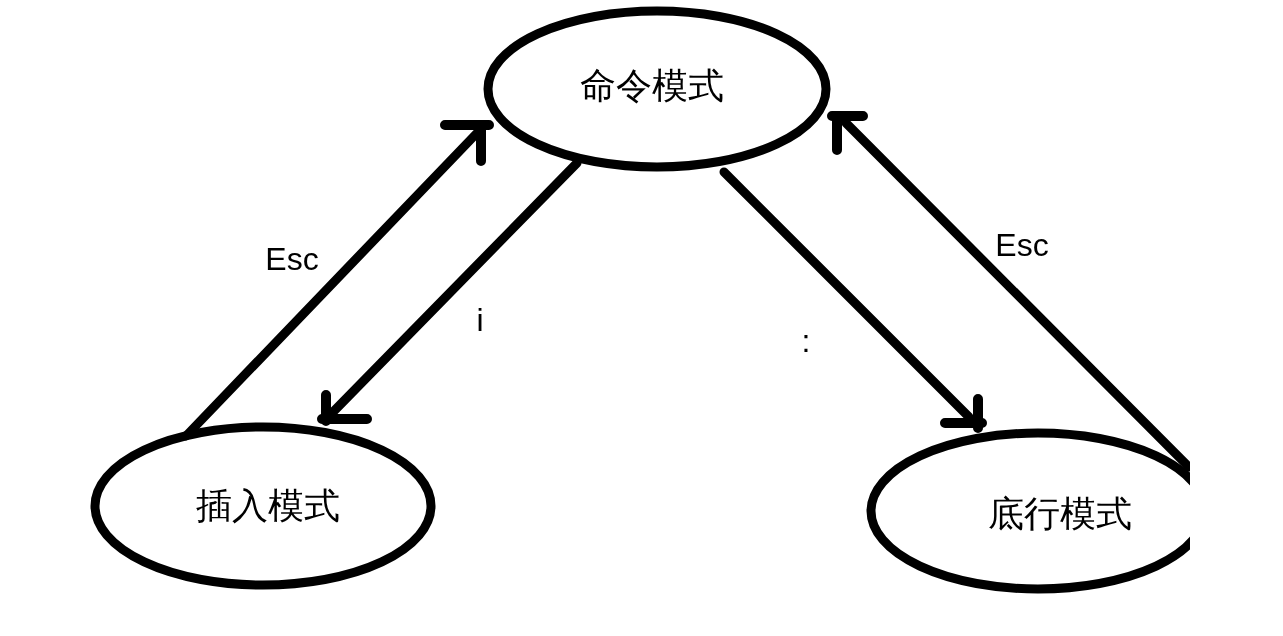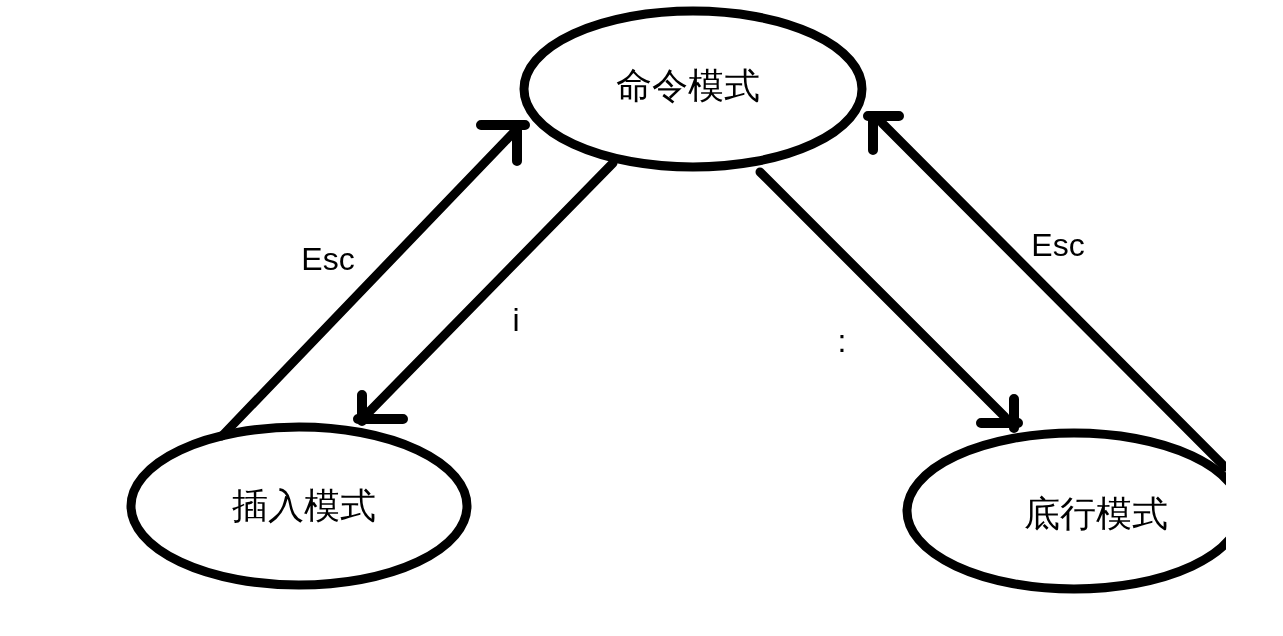--- a/index.html
+++ b/index.html
@@ -7,21 +7,20 @@
     padding: 0;
     background: #ffffff;
   }
   .stage {
     position: relative;
     width: 1190px;
     height: 636px;
     background: #ffffff;
     overflow: hidden;
     font-family: "Liberation Sans", "DejaVu Sans", sans-serif;
-    margin-left: 36px;
   }
   svg text {
     fill: #000000;
     font-family: "Liberation Sans", "DejaVu Sans", sans-serif;
   }
   .node-label {
     font-size: 36px;
   }
   .edge-label {
     font-size: 32px;

